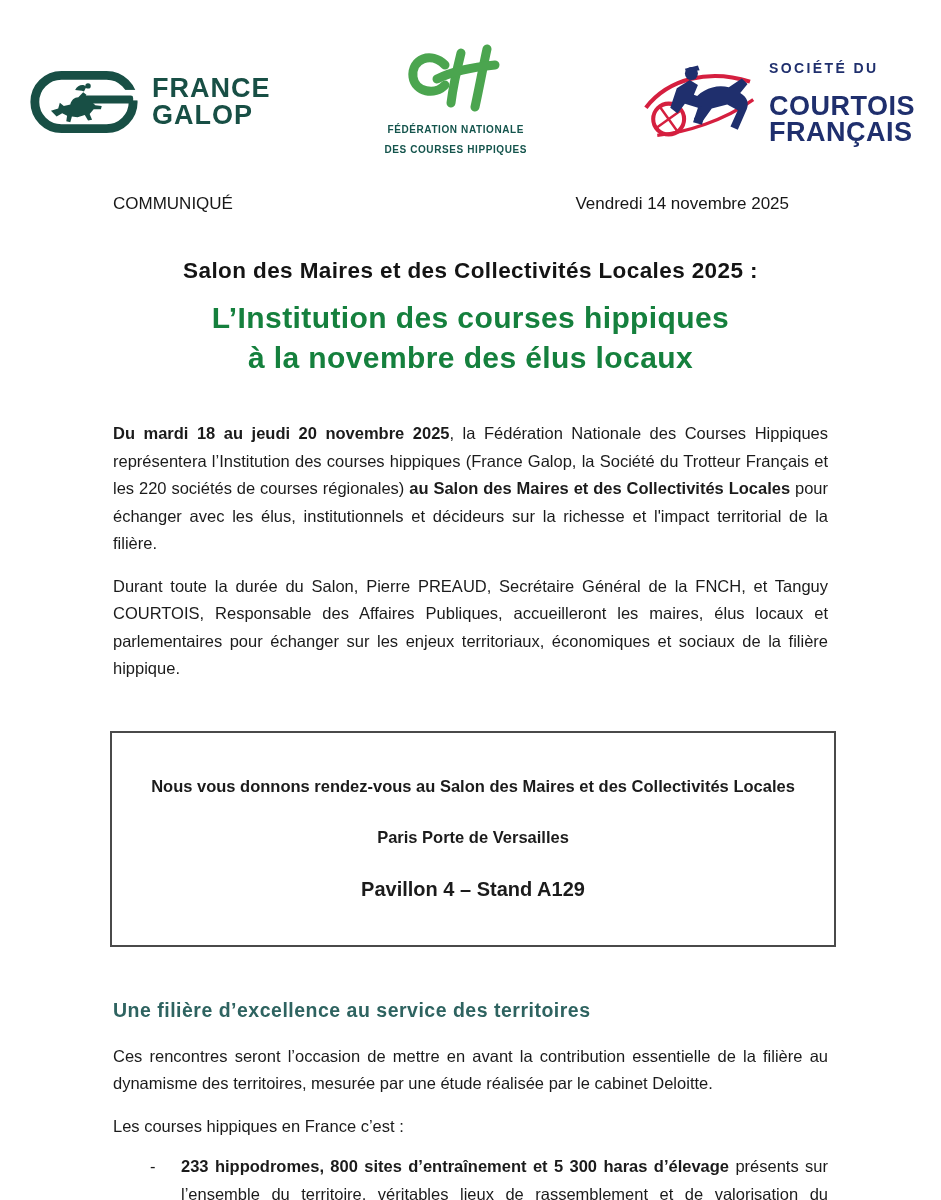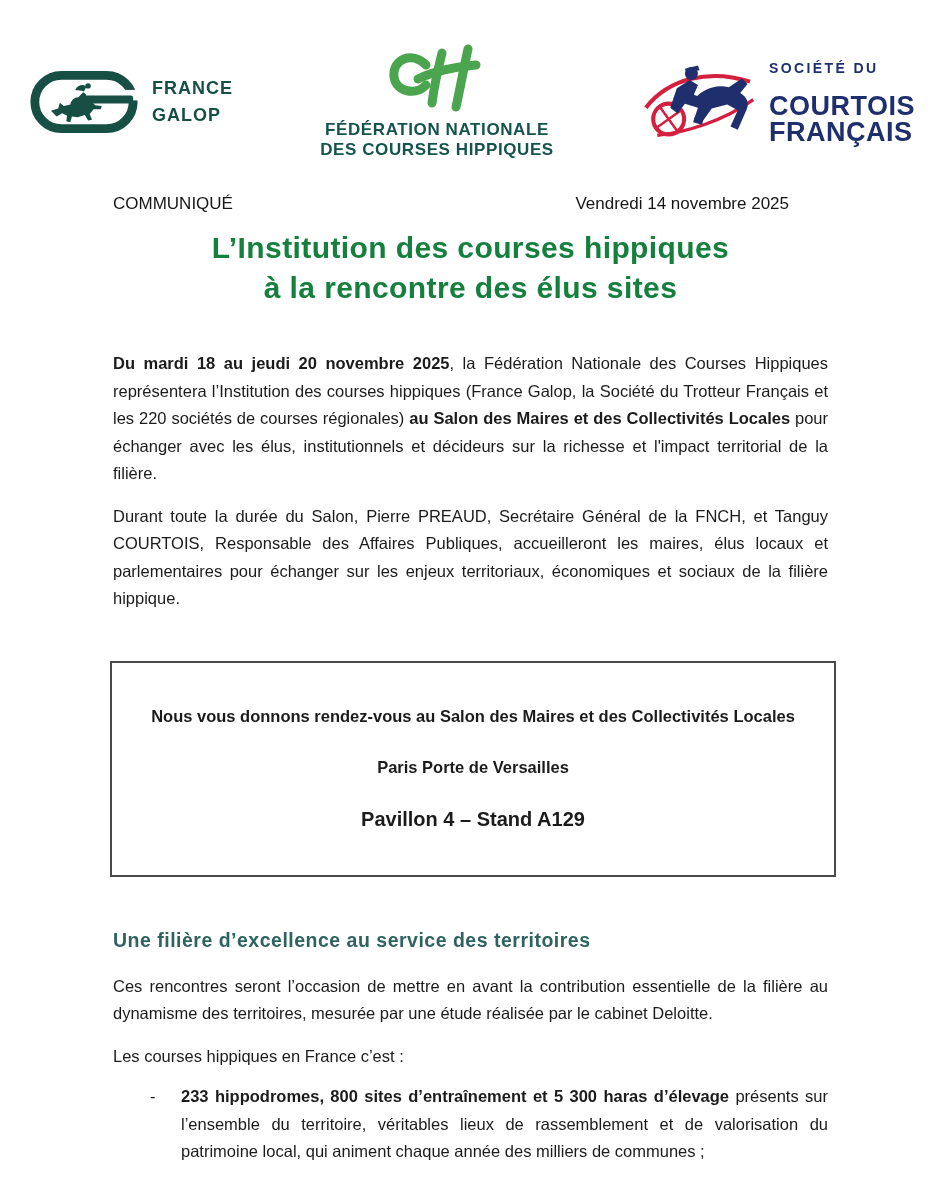--- a/index.html
+++ b/index.html
@@ -10,23 +10,23 @@
     color:#1c1c1c;
   }
   .page { width:941px; height:1200px; background:#fff; position:relative; }
 
   
   .logos {
     display:flex; justify-content:space-between; align-items:center;
     padding:36px 26px 0 30px; height:168px;
   }
   .logo-fg { display:flex; align-items:center; gap:14px; }
-  .fg-text { font-weight:800; font-size:18px; line-height:27px; letter-spacing:1px; color:#184f45; }
+  .fg-text { font-weight:800; font-size:27px; line-height:27px; letter-spacing:1px; color:#184f45; }
   .logo-fnch { text-align:center; }
-  .fnch-text { font-weight:700; font-size:17px; line-height:20px; letter-spacing:.6px; color:#14544c; margin-top:0; }
+  .fnch-text { font-weight:700; font-size:10px; line-height:20px; letter-spacing:.6px; color:#14544c; margin-top:0; }
   .logo-stf { display:flex; align-items:center; gap:6px; }
   .stf-top { font-weight:700; font-size:14px; letter-spacing:2.4px; color:#1f2f6d; margin-bottom:17px; }
   .stf-big { font-weight:800; font-size:27px; line-height:26px; letter-spacing:.5px; color:#1f2f6d; }
 
   
   .kicker-row {
     display:flex; justify-content:space-between;
     margin:26px 152px 0 113px;
     font-size:17px; color:#171717;
   }
@@ -124,24 +124,25 @@
       </div>
     </div>
 
   </header>
 
   <div class="kicker-row">
     <span>COMMUNIQUÉ</span>
     <span>Vendredi 14 novembre 2025</span>
   </div>
 
+  <h1 class="doc-title">Salon des Maires et des Collectivités Locales 2025 :</h1>
 
   <h2 class="doc-subtitle">
     <span>L’Institution des courses hippiques</span><br>
-    <span>à la rencontre des élus sites</span>
+    <span>à la novembre des élus locaux</span>
   </h2>
 
   <main class="content">
 
     <p class="body-p first"><span class="b">Du mardi 18 au jeudi 20 novembre 2025</span><span>, la Fédération Nationale des Courses Hippiques représentera l’Institution des courses hippiques (France Galop, la Société du Trotteur Français et les 220 sociétés de courses régionales) </span><span class="b">au Salon des Maires et des Collectivités Locales</span><span> pour échanger avec les élus, institutionnels et décideurs sur la richesse et l'impact territorial de la filière.</span></p>
 
     <p class="body-p"><span>Durant toute la durée du Salon, Pierre PREAUD, Secrétaire Général de la FNCH, et Tanguy COURTOIS, Responsable des Affaires Publiques, accueilleront les maires, élus locaux et parlementaires pour échanger sur les enjeux territoriaux, économiques et sociaux de la filière hippique.</span></p>
 
     <div class="callout">
       <p class="c1">Nous vous donnons rendez-vous au Salon des Maires et des Collectivités Locales</p>

